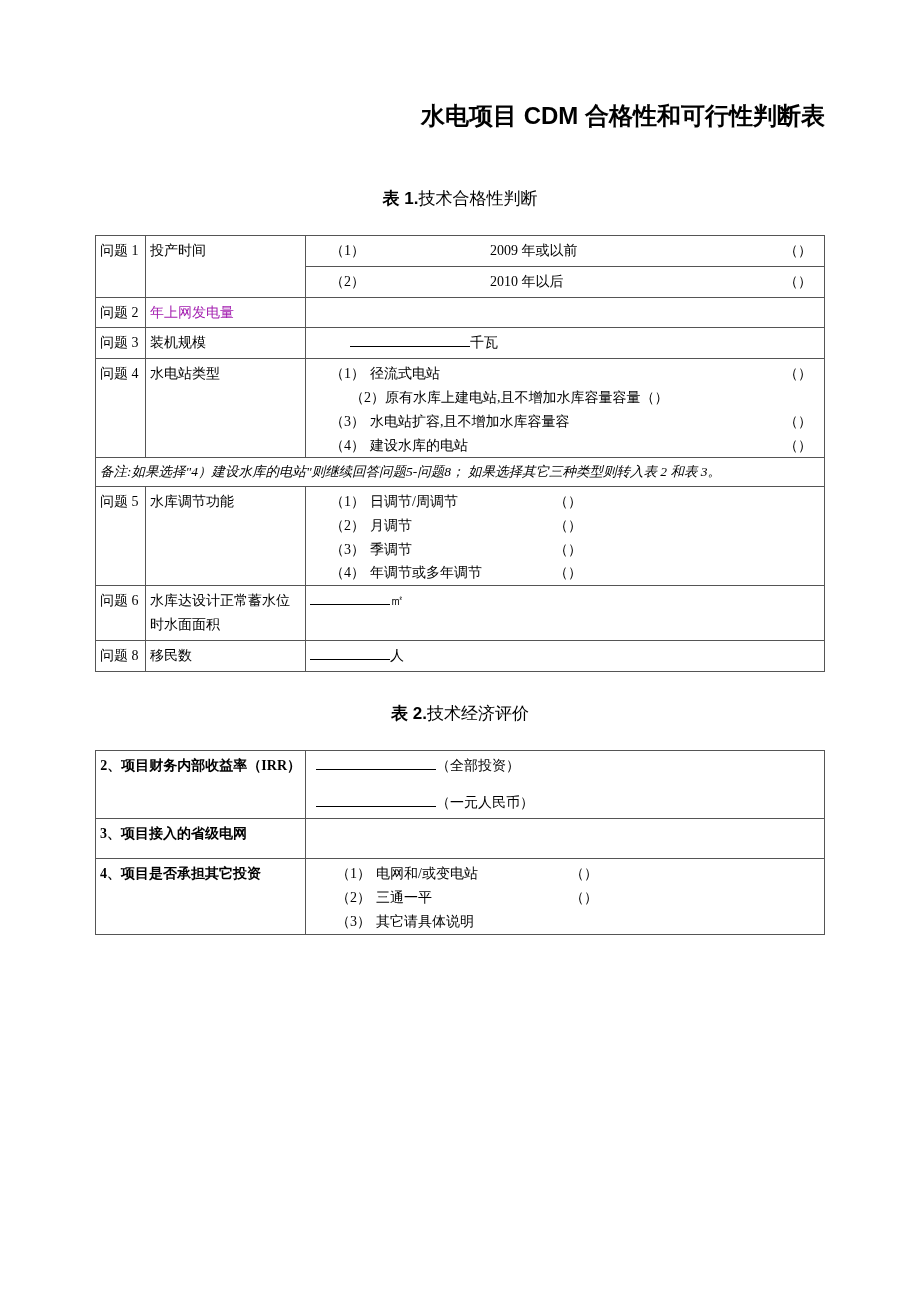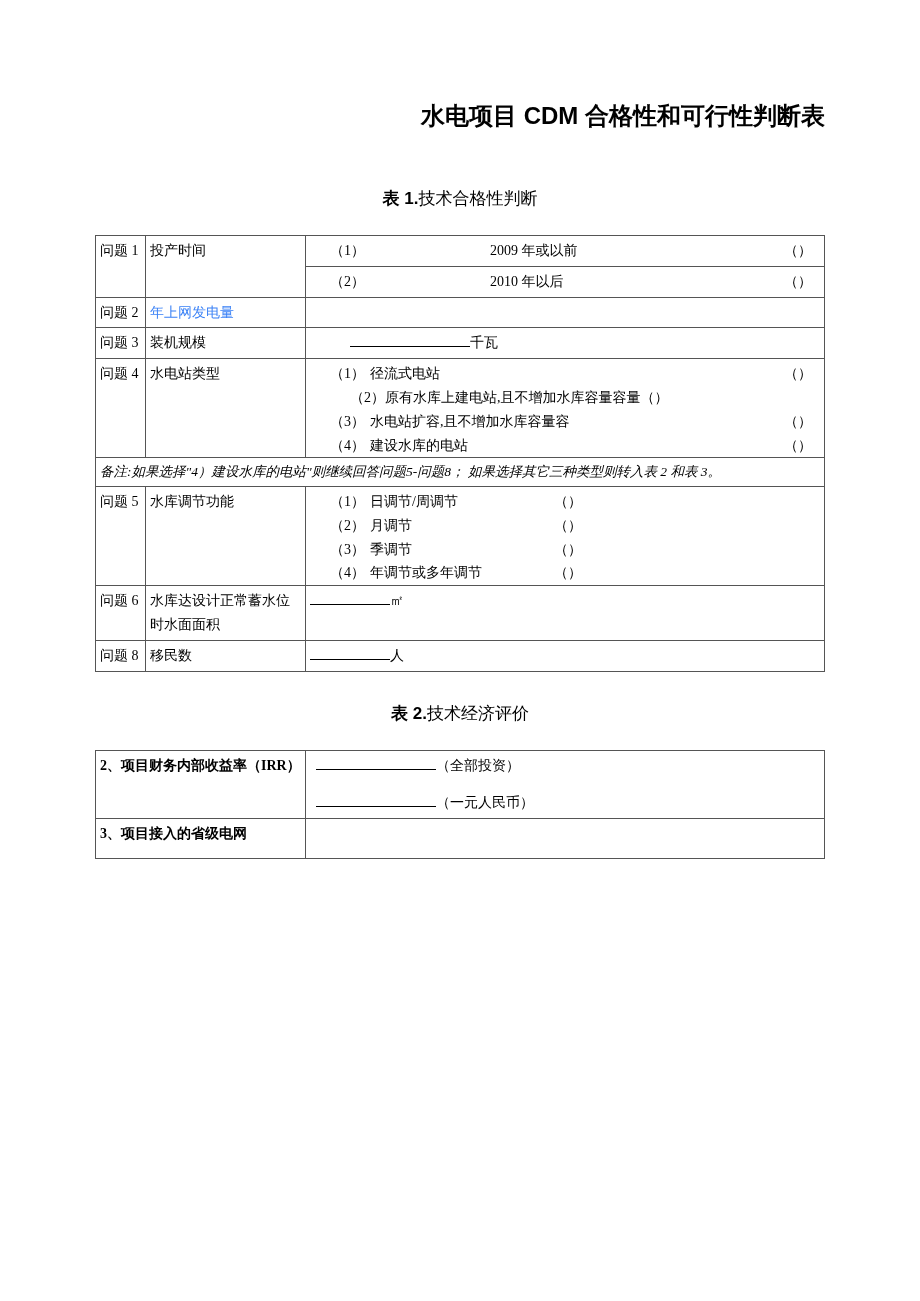--- a/index.html
+++ b/index.html
@@ -33,40 +33,40 @@
     }
     td {
       border: 0.5px solid #555;
       padding: 3px 4px;
       vertical-align: top;
       line-height: 1.7;
       font-size: 14px;
     }
     .col-id { width: 50px; }
     .col-label { width: 160px; }
-    .green { color: #3b82f6; font-family: Liberation Serif, serif; }
+    .green { color: #a21caf; font-family: Liberation Serif, serif; }
     .note-row td {
       font-style: italic;
       font-size: 13.5px;
       font-family: "KaiTi","楷体",serif;
       line-height: 1.6;
     }
     .opt-list { padding-left: 20px; }
     .opt-row { display: flex; }
     .opt-num { width: 40px; }
     .opt-text { flex: 1; }
     .opt-paren { width: 40px; text-align: right; padding-right: 8px;}
     .blank { display:inline-block; border-bottom: 0.5px solid #000; min-width: 80px; height: 1.1em; vertical-align: baseline;}
     .blank-long { min-width: 120px; }
     .clip { max-height: 98px; overflow: hidden; }
     .clip2 { max-height: 98px; overflow: hidden; }
     .clip3 { max-height: 78px; overflow: hidden; }
     .t2 .col-label { width: 210px; font-weight: bold; }
     .t2-cell { padding-left: 10px; }
-    .center-cell { text-align:left; }
+    .center-cell { text-align:right; }
   </style>
 </head>
 <body>
 
 <div class="title">水电项目 CDM 合格性和可行性判断表</div>
 
 <div class="subtitle">
   <b>表 1.</b><span>技术合格性判断</span>
 </div>
 
@@ -199,14 +199,37 @@
     <td class="t2-cell">
       <div><span class="blank blank-long"></span><span>（全部投资）</span></div>
       <div style="height:14px"></div>
       <div><span class="blank blank-long"></span><span>（一元人民币）</span></div>
     </td>
   </tr>
   <tr>
     <td class="col-label" style="height:40px">3、项目接入的省级电网</td>
     <td class="t2-cell"></td>
   </tr>
+  <tr>
+    <td class="col-label">4、项目是否承担其它投资</td>
+    <td class="t2-cell" style="padding-bottom:0">
+      <div class="clip3">
+        <div class="opt-list" style="width:290px">
+          <div class="opt-row">
+            <span class="opt-num">（1）</span>
+            <span class="opt-text">电网和/或变电站</span>
+            <span class="opt-paren">（）</span>
+          </div>
+          <div class="opt-row">
+            <span class="opt-num">（2）</span>
+            <span class="opt-text">三通一平</span>
+            <span class="opt-paren">（）</span>
+          </div>
+          <div class="opt-row">
+            <span class="opt-num">（3）</span>
+            <span class="opt-text">其它请具体说明</span>
+          </div>
+        </div>
+      </div>
+    </td>
+  </tr>
 </tbody>
   </table>
 
 </body></html>

